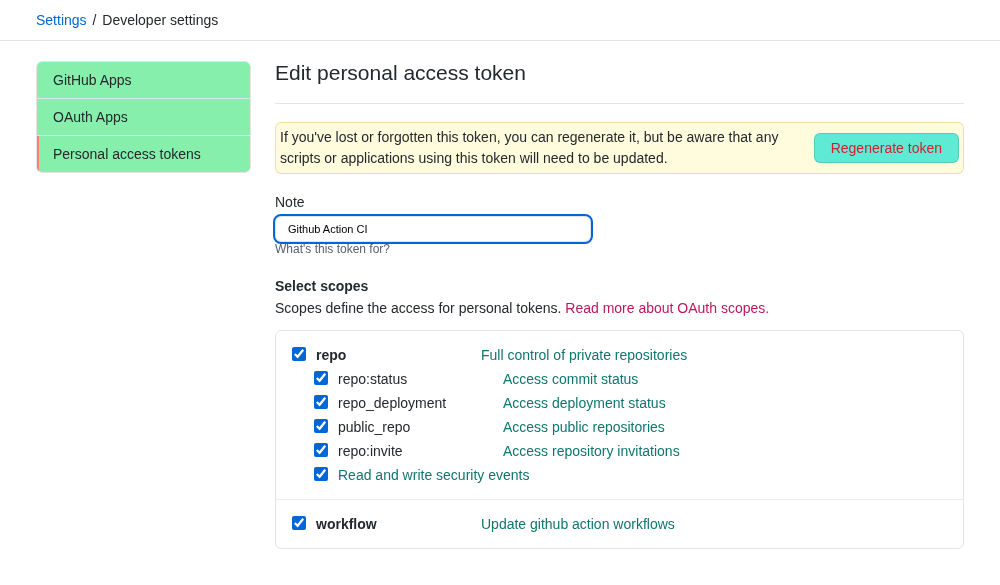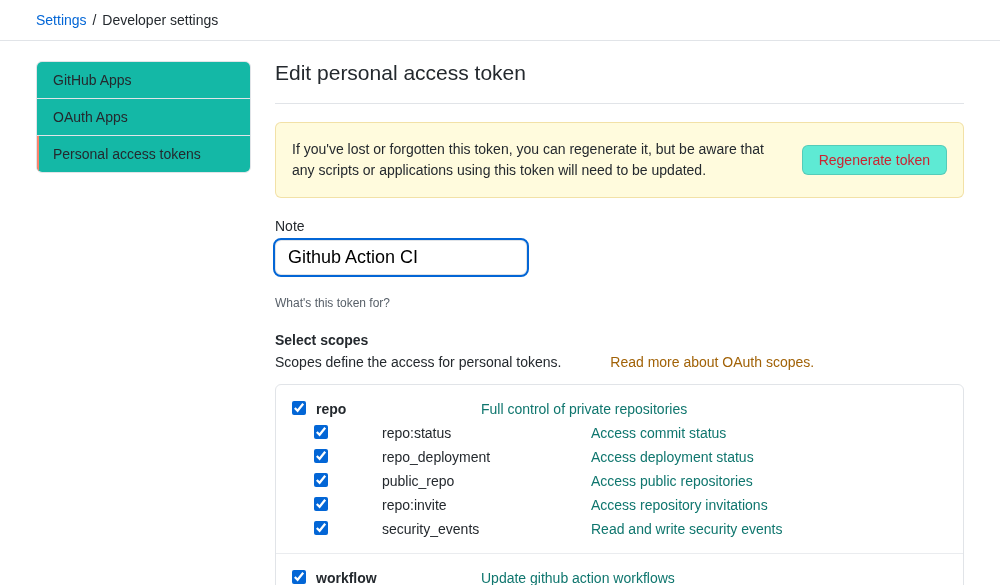--- a/index.html
+++ b/index.html
@@ -29,40 +29,40 @@
     .sidebar-list {
       border: 1px solid #e1e4e8;
       border-radius: 6px;
       overflow: hidden;
     }
     .sidebar-item {
       padding: 10px 16px;
       font-size: 14px;
       cursor: pointer;
       border-bottom: 1px solid #e1e4e8;
-      background: #14b8a6;
+      background: #86efac;
     }
     .sidebar-item:last-child { border-bottom: none; }
     .sidebar-item.active {
       border-left: 2px solid #f9826c;
       padding-left: 14px;
     }
     .main { flex: 1; }
     h1 {
       font-size: 21px;
       font-weight: 400;
       padding-bottom: 18px;
       border-bottom: 1px solid #e1e4e8;
       margin-bottom: 18px;
     }
     .alert {
       background: #fffbdd;
       border: 1px solid rgba(212, 167, 44, 0.3);
       border-radius: 6px;
-      padding: 16px;
+      padding: 4px;
       display: flex;
       gap: 17px;
       align-items: center;
       justify-content: space-between;
       margin-bottom: 20px;
     }
     .alert-text { font-size: 14px; line-height: 1.5; max-width: 520px; }
     .btn-danger {
       background: #5eead4;
       border: 1px solid rgba(27,31,35,0.15);
@@ -74,58 +74,58 @@
       cursor: pointer;
       white-space: nowrap;
     }
     .form-label {
       display: block;
       font-weight: 400;
       font-size: 14px;
       margin-bottom: 6px;
     }
     .text-input {
-      width: 252px;
+      width: 316px;
       padding: 6px 12px;
-      font-size: 18px;
+      font-size: 11px;
       border: 1px solid #e1e4e8;
       border-radius: 6px;
       outline: 2px solid #0366d6;
       outline-offset: 0;
     }
     .help-text {
       color: #586069;
       font-size: 12px;
-      margin-top: 21px;
+      margin-top: 0;
       margin-bottom: 22px;
     }
     .section-title {
       font-weight: 600;
       font-size: 14px;
       margin-bottom: 6px;
     }
     .scopes-desc {
       font-size: 14px;
       margin-bottom: 14px;
     }
-    .scopes-desc a { color: #a16207; text-decoration: none; margin-left: 45px; }
+    .scopes-desc a { color: #be185d; text-decoration: none; }
     .scopes-box {
       border: 1px solid #e1e4e8;
       border-radius: 6px;
     }
     .scope-group {
       border-bottom: 1px solid #eaecef;
       padding: 12px 16px;
     }
     .scope-group:last-child { border-bottom: none; }
     .scope-row {
       display: flex;
       padding: 4px 0;
     }
-    .scope-row.child { padding-left: 22px; gap: 44px; }
+    .scope-row.child { padding-left: 22px; }
     .scope-checkbox {
       width: 14px;
       height: 14px;
       margin-right: 10px;
       accent-color: #0366d6;
       cursor: pointer;
       flex-shrink: 0;
     }
     .scope-name {
       width: 165px;
@@ -194,21 +194,20 @@
             <span class="scope-name">public_repo</span>
             <span class="scope-desc">Access public repositories</span>
           </div>
           <div class="scope-row child">
             <input type="checkbox" class="scope-checkbox" checked="" style="">
             <span class="scope-name">repo:invite</span>
             <span class="scope-desc">Access repository invitations</span>
           </div>
           <div class="scope-row child">
             <input type="checkbox" class="scope-checkbox" checked="" style="">
-            <span class="scope-name">security_events</span>
             <span class="scope-desc">Read and write security events</span>
           </div>
         </div>
         <div class="scope-group">
           <div class="scope-row parent">
             <input type="checkbox" class="scope-checkbox" checked="" style="">
             <span class="scope-name">workflow</span>
             <span class="scope-desc">Update github action workflows</span>
           </div>
         </div>

